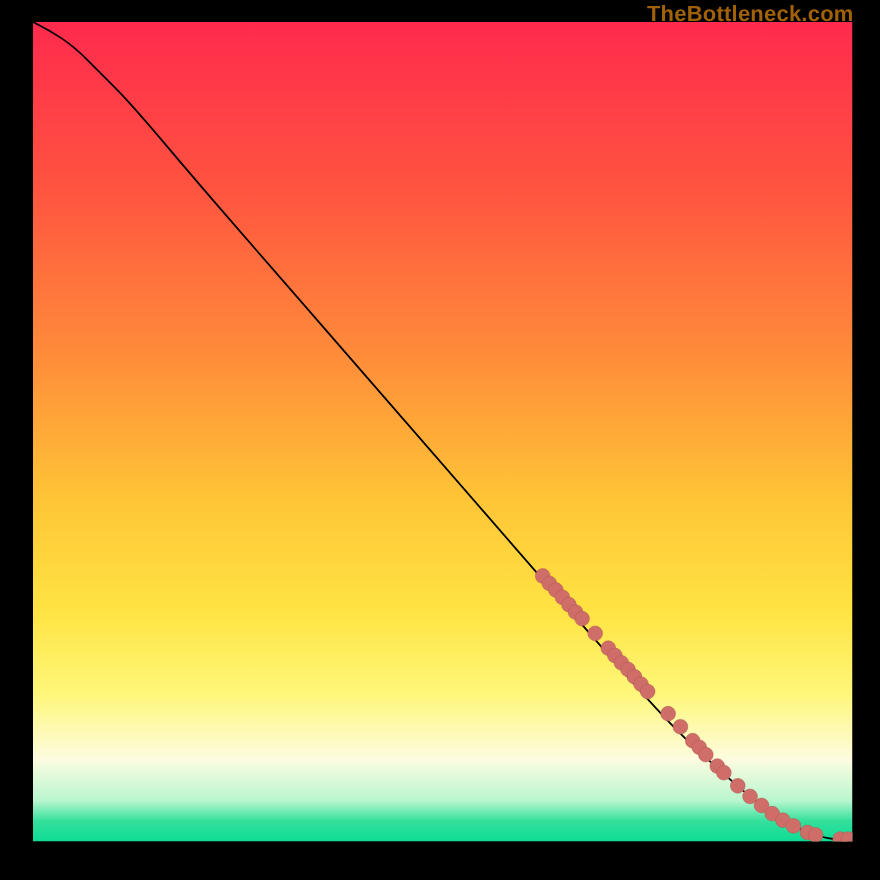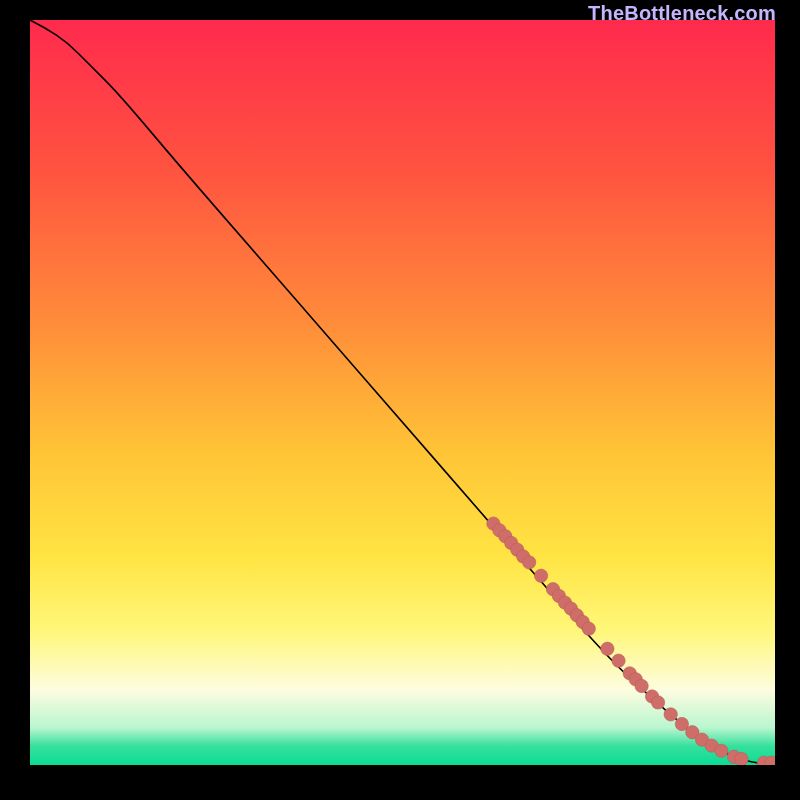--- a/index.html
+++ b/index.html
@@ -17,21 +17,21 @@
     width: 745px;
     height: 745px;
   }
   .watermark {
     position: absolute;
     top: 2px;
     right: 24px;
     font-family: Arial, Helvetica, sans-serif;
     font-size: 20px;
     font-weight: 600;
-    color: #c4b5fd;
+    color: #a16207;
     letter-spacing: 0.2px;
   }
   svg { display: block; }
 </style>
 </head>
 <body>
 
 <div class="stage">
   <div class="watermark">TheBottleneck.com</div>
   <div class="plot">

